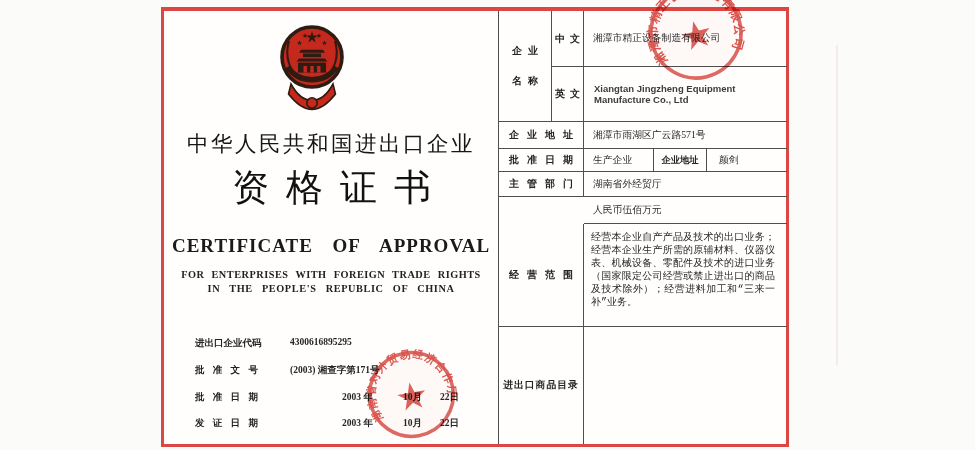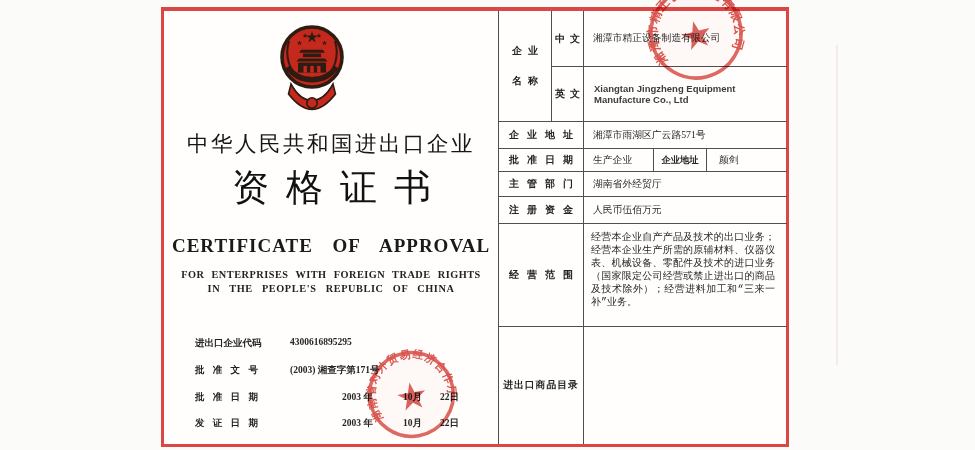--- a/index.html
+++ b/index.html
@@ -148,23 +148,20 @@
     </div>
     <div class="cell t-val bb br" style="left:85px;top:138px;width:70px;height:23px;">生产企业</div>
     <div class="cell t-lbl bb br" style="left:155px;top:138px;width:53px;height:23px;font-size:9.3px;">企业地址</div>
     <div class="cell t-val bb" style="left:208px;top:138px;width:80px;height:23px;padding-left:12px;">颜剑</div>
 
     <div class="cell t-lbl bb br" style="left:0;top:161px;width:85px;height:25px;">
       <span class="sp8">主管部门</span>
     </div>
     <div class="cell t-val bb" style="left:85px;top:161px;width:203px;height:25px;">湖南省外经贸厅</div>
 
-    <div class="cell t-lbl bb br" style="left:0;top:186px;width:85px;height:27px;">
-      <span class="sp8">注册资金</span>
-    </div>
     <div class="cell t-val bb" style="left:85px;top:186px;width:203px;height:27px;">人民币伍佰万元</div>
 
     <div class="cell t-lbl bb br" style="left:0;top:213px;width:85px;height:103px;">
       <span class="sp8">经营范围</span>
     </div>
     <div class="cell scope-val bb" style="left:85px;top:213px;width:203px;height:103px;">经营本企业自产产品及技术的出口业务；经营本企业生产所需的原辅材料、仪器仪表、机械设备、零配件及技术的进口业务（国家限定公司经营或禁止进出口的商品及技术除外）；经营进料加工和“三来一补”业务。</div>
 
     <div class="cell t-lbl br" style="left:0;top:316px;width:85px;height:117px;font-size:9.8px;letter-spacing:1px;">进出口商品目录</div>
     <div class="cell t-val" style="left:85px;top:316px;width:203px;height:117px;"></div>
   </div>

